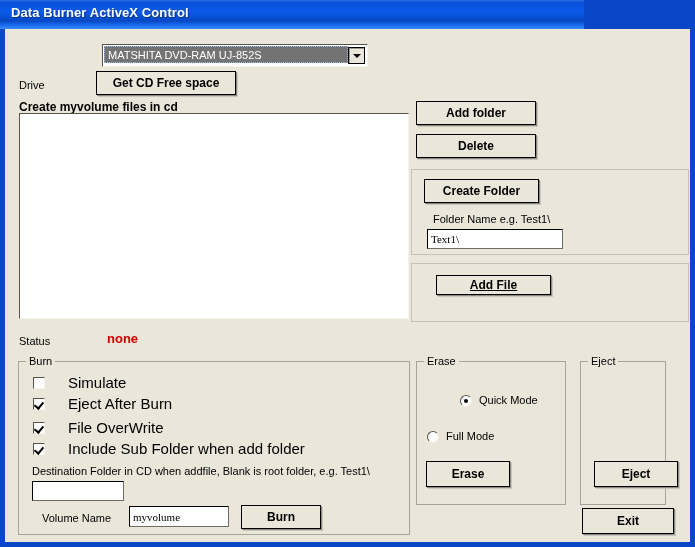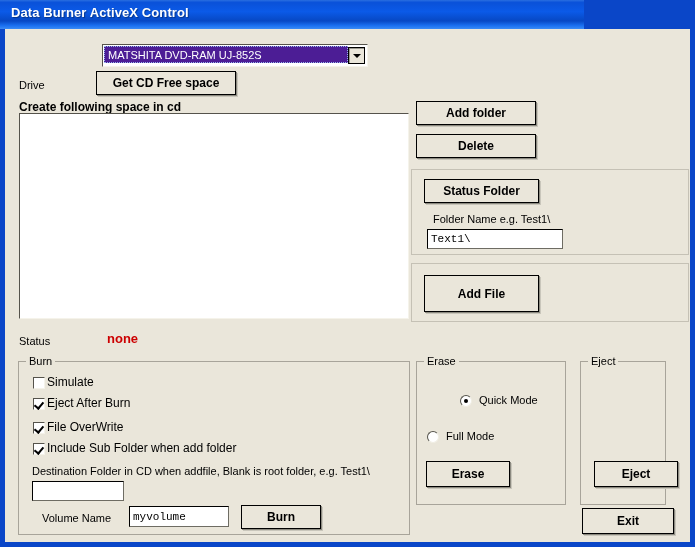--- a/index.html
+++ b/index.html
@@ -84,21 +84,21 @@
     align-items: center;
     justify-content: center;
     box-sizing: border-box;
   }
   .tfield {
     position: absolute;
     background: #ffffff;
     border: 1px solid #000000;
     border-right-color: #6e6c63;
     border-bottom-color: #6e6c63;
-    font-family: Liberation Mono, monospace;
+    font-family: Liberation Serif, serif;
     font-size: 11px;
     color: #000000;
     padding: 0 1px 0 3px;
     box-sizing: border-box;
     outline: none;
   }
   .sunken {
     position: absolute;
     background: #ffffff;
     border-top: 1px solid #55534b;
@@ -138,21 +138,21 @@
     background: #ffffff;
     border-top: 1px solid #55534b;
     border-left: 1px solid #55534b;
     border-right: 1px solid #f5f3ea;
     border-bottom: 1px solid #f5f3ea;
     display: flex;
     align-items: stretch;
   }
   .combo-text {
     flex: 1 1 auto;
-    background: #4c1d95;
+    background: #737373;
     color: #ffffff;
     font-size: 11px;
     line-height: 17px;
     padding-left: 3px;
     margin: 1px 0 1px 1px;
     white-space: nowrap;
     overflow: hidden;
     border: 1px dotted #98b8ee;
     box-sizing: border-box;
     height: 17px;
@@ -199,23 +199,23 @@
     position: absolute;
     left: 2px;
     top: 1px;
     width: 4px;
     height: 7px;
     border: solid #000000;
     border-width: 0 2px 2px 0;
     transform: rotate(40deg);
   }
   .cbrow .cbtext {
-    font-size: 12px;
-    color: #000000;
-    margin-left: 2px;
+    font-size: 15px;
+    color: #000000;
+    margin-left: 23px;
     line-height: 13px;
   }
   
   .rbrow {
     position: absolute;
     display: flex;
     align-items: center;
     white-space: nowrap;
   }
   .rbox {
@@ -260,37 +260,37 @@
 
     <div class="combo" style="left:97px; top:15px; width:266px; height:23px;">
       <div class="combo-text">MATSHITA DVD-RAM UJ-852S</div>
       <div class="combo-arrow">
           <i></i>
         </div>
     </div>
 
     <button class="btn" style="left:91px; top:42px; width:140px; height:24px;">Get CD Free space</button>
 
-    <div class="lbl lbl-bold" style="left:14px; top:72px;">Create following space in cd</div>
+    <div class="lbl lbl-bold" style="left:14px; top:72px;">Create myvolume files in cd</div>
     <div class="sunken" style="left:14px; top:84px; width:390px; height:206px;"></div>
 
     <div class="lbl" style="left:14px; top:306px;">Status</div>
     <div class="lbl lbl-red" style="left:102px; top:303px;">none</div>
 
     <button class="btn" style="left:411px; top:105px; width:120px; height:24px;">Delete</button>
     <button class="btn" style="left:411px; top:72px; width:120px; height:24px;">Add folder</button>
 
     <div class="panel" style="left:406px; top:140px; width:278px; height:86px;">
-      <button class="btn" style="left:12px; top:9px; width:115px; height:24px;">Status Folder</button>
+      <button class="btn" style="left:12px; top:9px; width:115px; height:24px;">Create Folder</button>
       <div class="lbl" style="left:21px; top:43px;">Folder Name e.g. Test1\</div>
       <input class="tfield" style="left: 15px; top: 59px; width: 136px; height: 20px;" value="Text1\">
     </div>
 
     <div class="panel" style="left:406px; top:234px; width:278px; height:59px;">
-      <button class="btn" style="left:12px; top:11px; width:115px; height:37px;">Add File</button>
+      <button class="btn" style="left:24px; top:11px; width:115px; height:20px;text-decoration:underline;">Add File</button>
     </div>
 
     <div class="group" style="left:13px; top:332px; width:392px; height:174px;">
       <div class="group-cap">Burn</div>
 
       <div class="cbrow" style="left:14px; top:14px;">
         <span class="cbox"></span>
         <span class="cbtext">Simulate</span>
       </div>
 

